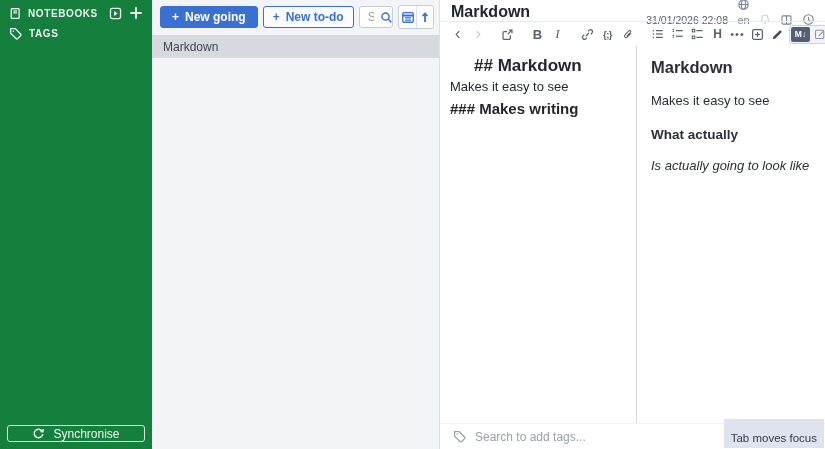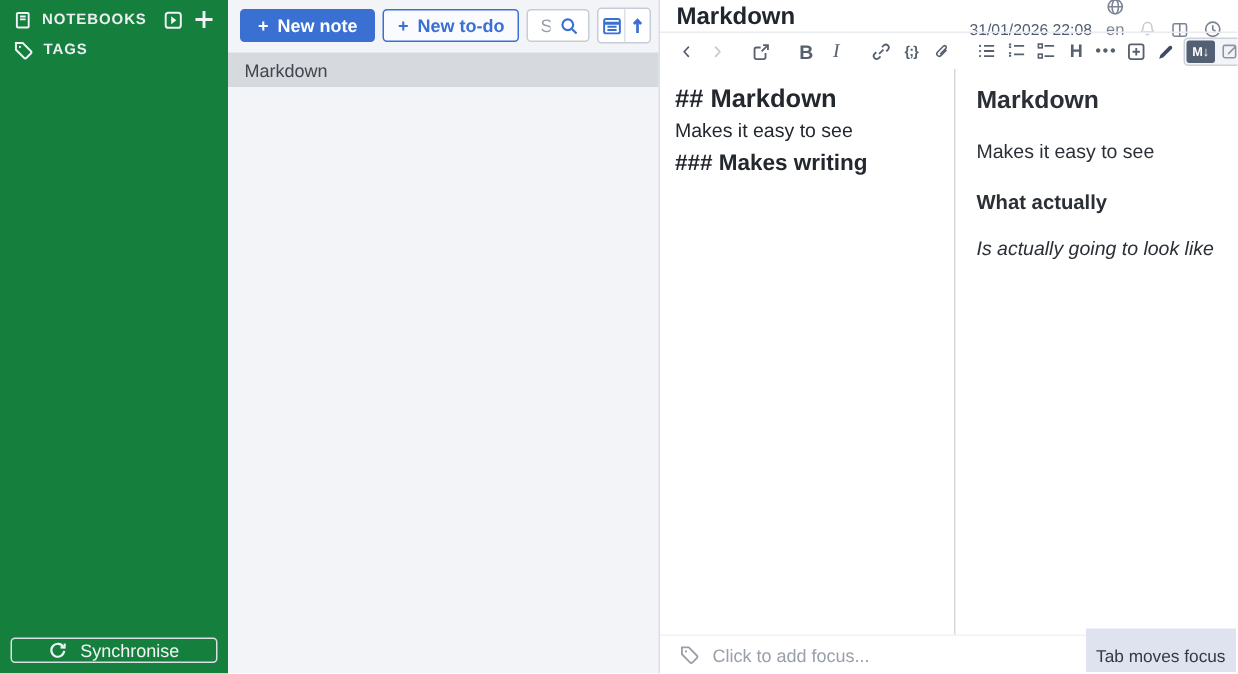--- a/index.html
+++ b/index.html
@@ -72,21 +72,21 @@
   .tb-more { font-size:11px; letter-spacing:1px; }
   .tb-right { margin-left:auto; display:flex; align-items:center; }
   .toggle-group { display:flex; border:1px solid #ccd2da; border-radius:3px; background:#f2f4f7; padding:1px; }
   .seg { width:19px; height:15px; display:flex; align-items:center; justify-content:center;
     border-radius:2px; cursor:pointer; }
   .seg.active { background:#535f72; color:#fff; font-size:8.5px; font-weight:bold; }
   .seg.inactive { color:#8c95a3; }
 
   .ed-body { flex:1; display:flex; min-height:0; }
   .code-pane { width:197px; flex-shrink:0; border-right:1px solid #d8d8d8; padding:9px 10px; cursor:text; }
-  .src-h2  { font-size:17px; font-weight:bold; color:#23272e; line-height:1.25; }
+  .src-h2  { font-size:17px; font-weight:bold; color:#23272e; line-height:1.25;margin-left:24px; }
   .src-body{ font-size:13px; color:#23272e; line-height:1.45; margin-top:2px; }
   .src-h3  { font-size:15px; font-weight:bold; color:#23272e; line-height:1.3; margin-top:2px; }
   .src-em  { font-size:13px; font-style:italic; color:#23272e; line-height:1.45; margin-top:2px; }
 
   .preview-pane { flex:1; min-width:0; padding:0 14px; color:#2b2f36; }
   .pv-h2 { font-size:16.5px; font-weight:bold; margin:12px 0 0; }
   .pv-p1 { font-size:13px; margin:16px 0 0; }
   .pv-h3 { font-size:13.5px; font-weight:bold; margin:19px 0 0; }
   .pv-p2 { font-size:13px; font-style:italic; margin:16px 0 0; }
 
@@ -145,21 +145,21 @@
         </svg>
       </span>
       <span>Synchronise</span>
     </button>
   </div>
 
   <div class="notelist">
     <div class="nl-toolbar">
       <button class="btn-newnote">
         <span>+</span>
-        <span>New note</span>
+        <span>New going</span>
       </button>
       <button class="btn-newtodo">
         <span>+</span>
         <span>New to-do</span>
       </button>
       <div class="search-box">
         <input type="text" placeholder="Search..." style="">
         <span class="sb-icon" style="color:var(--accent)">
           <svg width="13" height="13" viewBox="0 0 16 16" fill="none" stroke="currentColor" stroke-width="1.8">
             <circle cx="6.8" cy="6.8" r="4.4"></circle>
@@ -330,18 +330,18 @@
       </div>
     </div>
 
     <div class="tagbar">
       <span class="sb-icon" style="color:#9aa0a9">
         <svg width="13" height="13" viewBox="0 0 16 16" fill="none" stroke="currentColor" stroke-width="1.5">
           <path d="M2 2 h5.6 l6.6 6.6 a1.5 1.5 0 0 1 0 2.1 l-3.5 3.5 a1.5 1.5 0 0 1 -2.1 0 L2 7.6 Z"></path>
           <circle cx="5.3" cy="5.3" r="0.9" fill="currentColor" stroke="none"></circle>
         </svg>
       </span>
-      <span>Click to add focus...</span>
+      <span>Search to add tags...</span>
     </div>
 
     <div class="focus-badge">Tab moves focus</div>
   </div>
 </div>
 
 </body></html>

